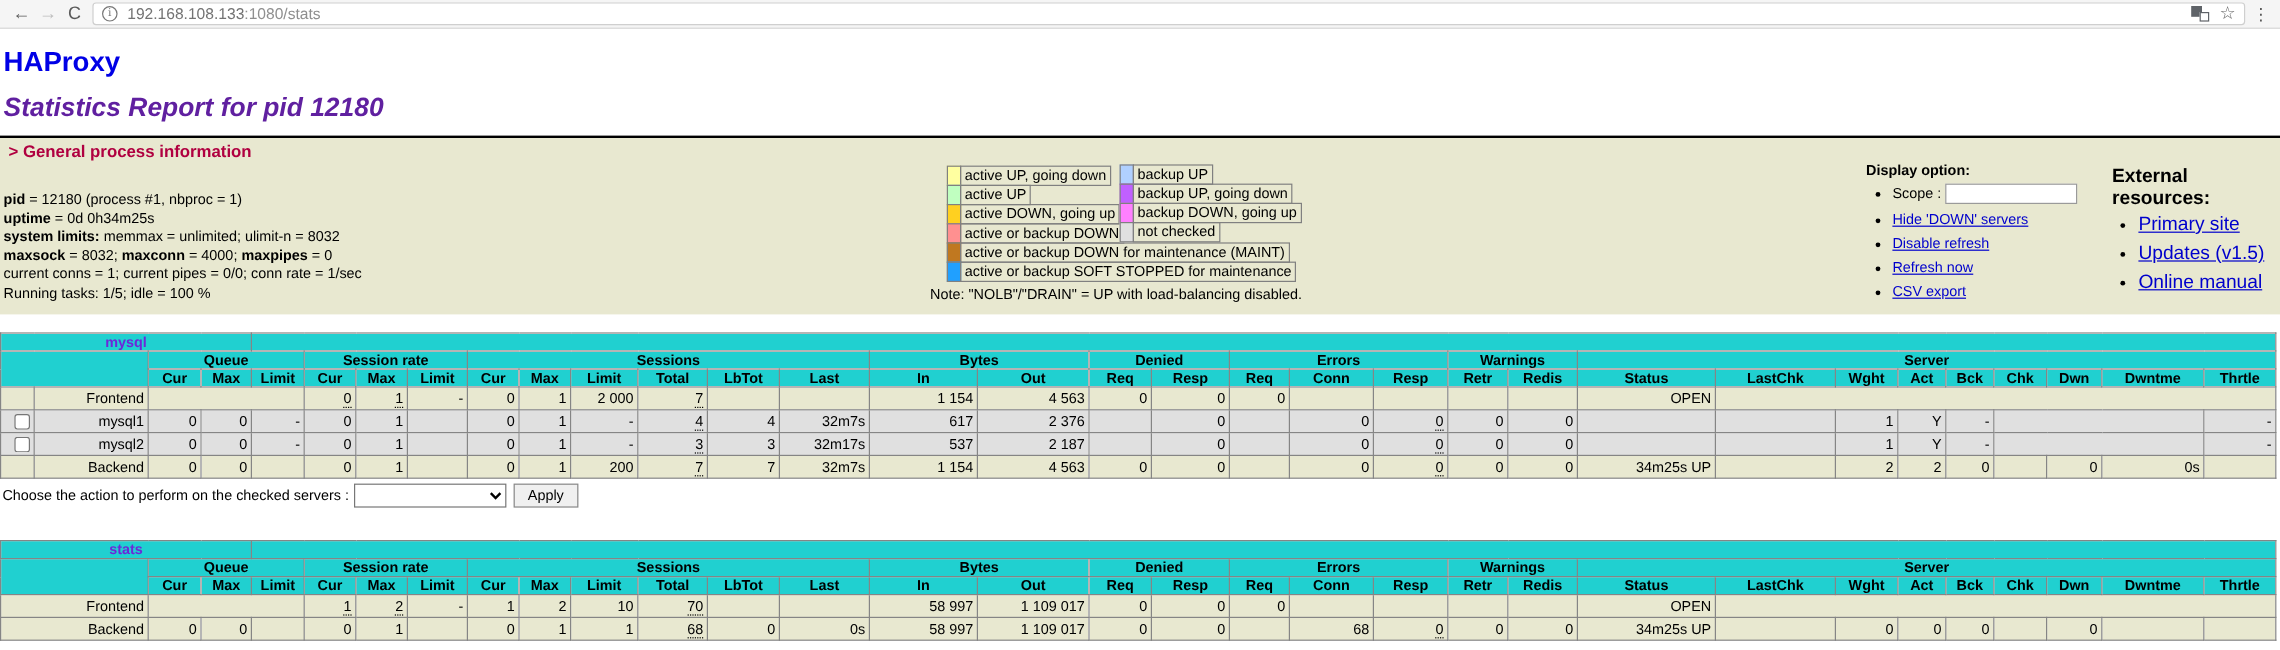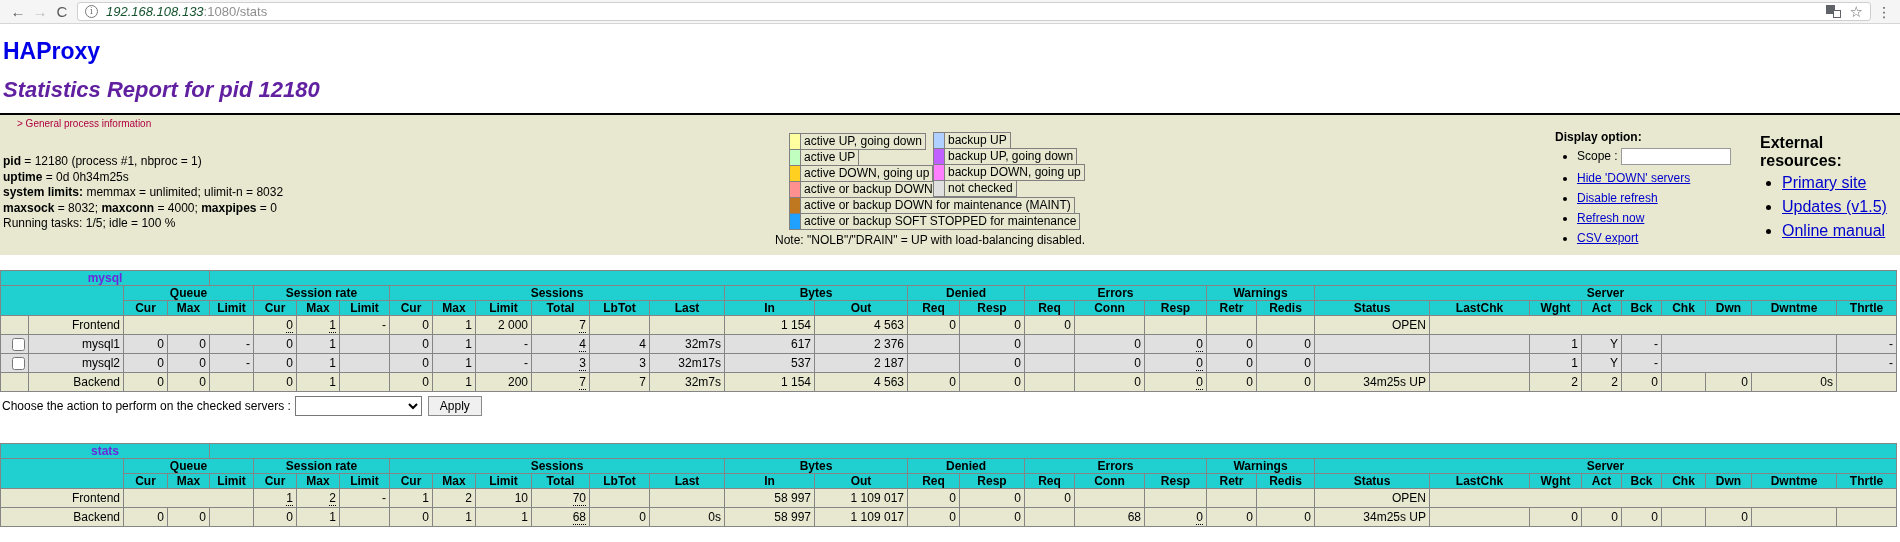--- a/index.html
+++ b/index.html
@@ -6,37 +6,37 @@
   html,body { margin:0; padding:0; background:#fff; }
   .page { width:1900px; height:542px; overflow:hidden; font-family:"Liberation Sans",sans-serif; position:relative; background:#fff; }
 
   
   .toolbar { height:24px; background:#f5f5f5; border-bottom:1px solid #d6d6d6; display:flex; align-items:center; padding:0 7px; }
   .navicon { font-size:15px; color:#5a5a5a; width:22px; text-align:center; line-height:22px; cursor:default; }
   .navicon.disabled { color:#bdbdbd; }
   .omnibox { flex:1; background:#fff; border:1px solid #cfcfcf; border-radius:3px; height:19px; display:flex; align-items:center; padding:0 7px; margin-left:4px; font-size:13px; }
   .info-icon { width:13px; height:13px; border:1.2px solid #777; border-radius:50%; color:#777; font-size:9px; line-height:11px; text-align:center; font-family:"DejaVu Serif",serif; flex:none; }
   .urltext { margin-left:8px; white-space:nowrap; }
-  .url-host { color:#14532d;font-style:italic; }
+  .url-host { color:#737373; }
   .url-path { color:#8f8f8f; }
   .obx-right { margin-left:auto; display:flex; align-items:center; gap:9px; }
   .translate-icon { position:relative; width:15px; height:13px; }
   .translate-icon .r1 { position:absolute; left:0; top:0; width:9px; height:9px; background:#5f6368; }
   .translate-icon .r2 { position:absolute; right:0; bottom:0; width:8px; height:8px; background:#fff; border:1.5px solid #5f6368; }
   .star-icon { font-size:15px; color:#666; line-height:15px; }
   .menu-icon { font-size:14px; color:#555; width:18px; text-align:center; letter-spacing:0; margin-left:4px; }
 
   
   .h1 { font-size:23px; color:#0000e6; font-weight:bold; margin:14px 0 0 3px; }
   .h2 { font-size:22px; color:#6020a0; font-weight:bold; font-style:italic; margin:12px 14px 10px 3px; }
   .hrline { border:0; border-top:2px solid #000; margin:0; }
 
   
   .band { background:#e8e8d0; padding-bottom:4px; }
-  .h3 { color:#b00040; font-weight:normal; font-size:10px; padding:3px 0 1px 17px; }
+  .h3 { color:#b00040; font-weight:bold; font-size:14px; padding:3px 0 1px 7px; }
   .band-row { display:flex; align-items:flex-start; }
   .proc { width:632px; flex:none; margin:24px 0 6px 3px; font-size:12px; line-height:15.5px; color:#000; }
   .legend { flex:none; margin-left:140px; margin-top:4px; font-size:12px; }
   .lg-cols { position:relative; margin-left:14px; }
   .lg-item { display:flex; margin-top:-1px; }
   .lg-swatch { width:12px; height:17px; border:1px solid #808080; flex:none; }
   .lg-label { border:1px solid #808080; margin-left:-1px; padding:0 3px; line-height:15px; white-space:nowrap; }
   .lg-right { position:absolute; left:144px; top:0; }
   .lg-note { margin-top:3px; white-space:nowrap; }
   .spacer { flex:1; }
@@ -97,20 +97,21 @@
   <hr class="hrline">
 
   <div class="band">
     <div class="h3">&gt; General process information</div>
     <div class="band-row">
       <div class="proc" id="proc-lines">
           <div><b>pid</b><span> = 12180 (process #1, nbproc = 1)</span></div>
           <div><b>uptime</b><span> = 0d 0h34m25s</span></div>
           <div><b>system limits:</b><span> memmax = unlimited; ulimit-n = 8032</span></div>
           <div><b>maxsock</b><span> = 8032; </span><b>maxconn</b><span> = 4000; </span><b>maxpipes</b><span> = 0</span></div>
+          <div><span>current conns = 1; current pipes = 0/0; conn rate = 1/sec</span></div>
           <div><span>Running tasks: 1/5; idle = 100 %</span></div>
         </div>
 
       <div class="legend">
         <div class="lg-cols">
           <div id="legend-left">
               <div class="lg-item">
                 <span class="lg-swatch" style="background: rgb(255, 255, 160);"></span>
                 <span class="lg-label">active UP, going down</span>
               </div>

